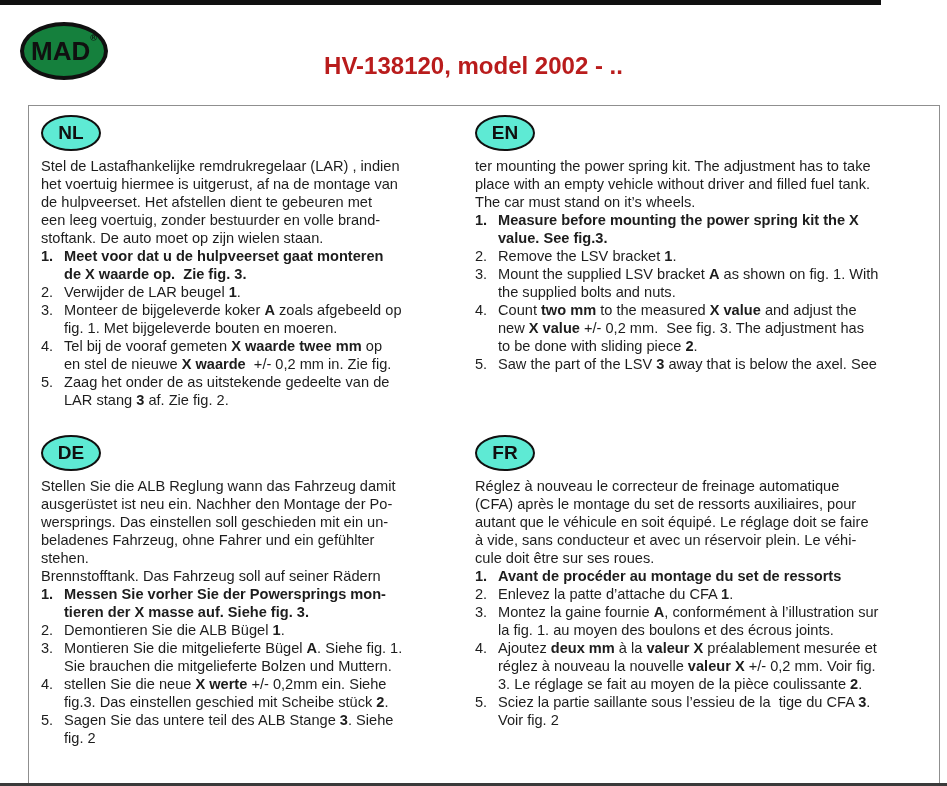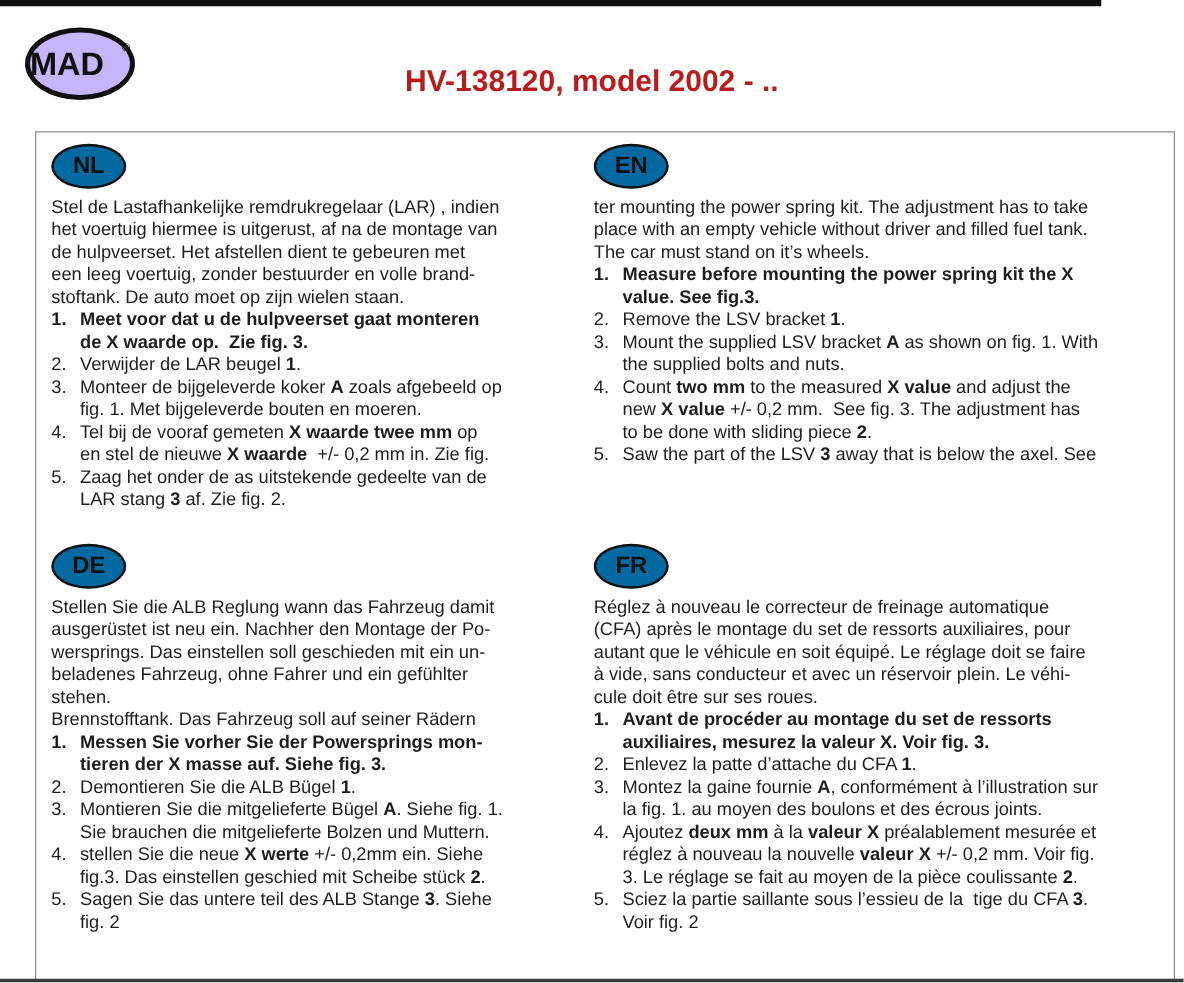--- a/index.html
+++ b/index.html
@@ -17,24 +17,24 @@
     width: 881px; height: 5px; background: #101010;
   }
   .bottombar {
     position: absolute; bottom: 0; left: 0;
     width: 947px; height: 3px; background: #3a3a3a;
   }
   .header { position: relative; height: 105px; }
   .logo {
     position: absolute; top: 22px; left: 20px;
     width: 80px; height: 50px;
-    background: #c4b5fd;
+    background: #15803d;
     border: 4px solid #101010;
     border-radius: 50%;
-    display: flex; align-items: center; justify-content: space-between;
+    display: flex; align-items: center; justify-content: center;
     font-weight: bold; font-size: 26px; letter-spacing: 0px; color: #101010;
   }
   .logo .reg { font-size: 9px; align-self: flex-start; margin-top: 7px; }
   .title {
     text-align: center;
     padding-top: 52px;
     font-size: 24px;
     font-weight: bold;
     color: #b91c1c;
   }
@@ -51,21 +51,21 @@
   .grid {
     display: grid;
     grid-template-columns: 424px 457px;
     column-gap: 10px;
     row-gap: 26px;
     align-items: start;
   }
   .lang-section { font-size: 14.6px; line-height: 18px; }
   .badge {
     width: 56px; height: 32px;
-    background: #0369a1;
+    background: #5eead4;
     border: 2px solid #101010;
     border-radius: 50%;
     display: flex; align-items: center; justify-content: center;
     font-size: 19px; font-weight: bold; color: #101010;
     margin-bottom: 6px;
   }
   .ln { white-space: pre-wrap; }
   .steps { margin: 0; padding: 0; list-style: none; }
   .step { display: flex; }
   .step .num { flex: 0 0 23px; width: 23px; }
@@ -236,21 +236,20 @@
           <div class="ln">(CFA) après le montage du set de ressorts auxiliaires, pour</div>
           <div class="ln">autant que le véhicule en soit équipé. Le réglage doit se faire</div>
           <div class="ln">à vide, sans conducteur et avec un réservoir plein. Le véhi-</div>
           <div class="ln">cule doit être sur ses roues.</div>
         </div>
       <ol class="steps">
           <li class="step bold">
             <span class="num">1.</span>
             <span class="body">
               <div class="ln">Avant de procéder au montage du set de ressorts</div>
-              <div class="ln">auxiliaires, mesurez la valeur X. Voir fig. 3.</div>
             </span>
           </li>
           <li class="step">
             <span class="num">2.</span>
             <span class="body">
               <div class="ln">Enlevez la patte d’attache du CFA <span class="b">1</span>.</div>
             </span>
           </li>
           <li class="step">
             <span class="num">3.</span>

